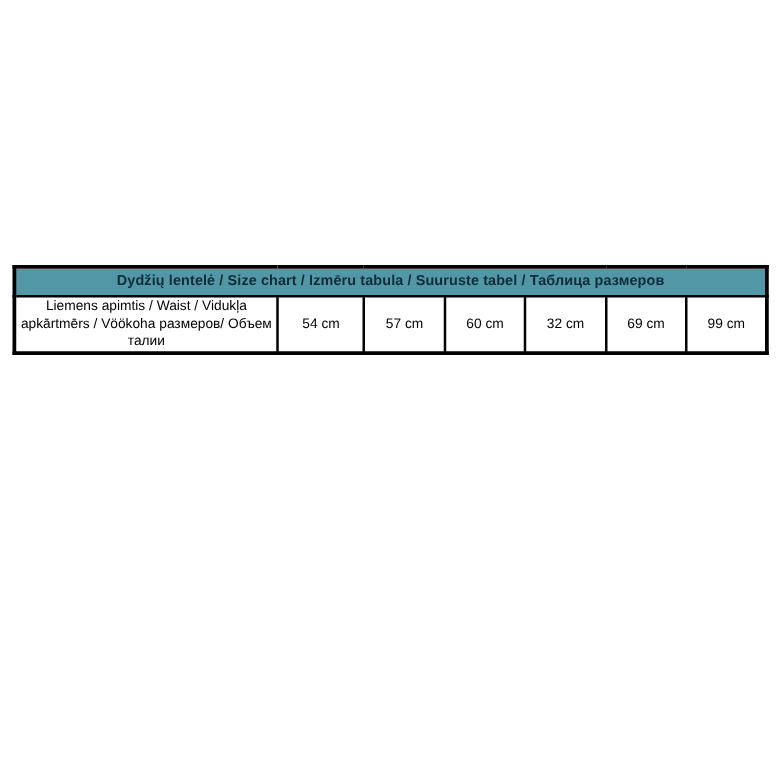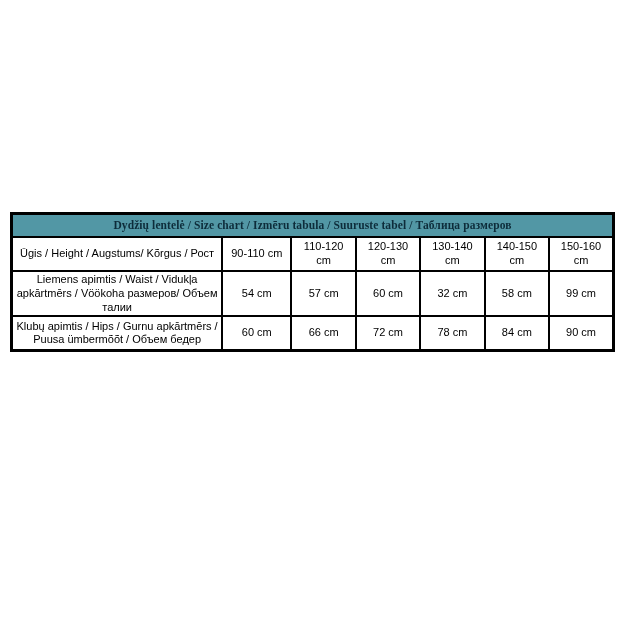--- a/index.html
+++ b/index.html
@@ -39,21 +39,20 @@
     line-height: 1.25;
     overflow: hidden;
   }
   tr.title-row th.title-cell {
     background: #5297a5;
     color: #0d2c3a;
     font-weight: bold;
     font-size: 11.5px;
     height: 19px;
     letter-spacing: 0.1px;
-    font-family: Liberation Serif, serif;
   }
   tr.sizes-row th { height: 30px; }
   tbody tr td { height: 30px; }
   col.label-col { width: 35%; }
   col.xs-col { width: 11.5%; }
   col.size-col { width: 10.7%; }
 </style>
 </head>
 <body>
 
@@ -68,41 +67,23 @@
       <col class="size-col">
       <col class="size-col">
     </colgroup>
     <thead>
       <tr class="title-row">
         <th colspan="7" class="title-cell">Dydžių lentelė / Size chart / Izmēru tabula / Suuruste tabel / Таблица размеров</th>
       </tr>
     </thead>
     <tbody>
       <tr>
-        <td class="label-cell">Ūgis / Height / Augstums/ Kõrgus / Рост</td>
-        <td>90-110 cm</td>
-        <td>110-120 cm</td>
-        <td>120-130 cm</td>
-        <td>130-140 cm</td>
-        <td>140-150 cm</td>
-        <td>150-160 cm</td>
-      </tr>
-      <tr>
         <td class="label-cell">Liemens apimtis / Waist / Vidukļa apkārtmērs / Vöökoha размеров/ Объем талии</td>
         <td>54 cm</td>
         <td>57 cm</td>
         <td>60 cm</td>
         <td>32 cm</td>
-        <td>58 cm</td>
+        <td>69 cm</td>
         <td>99 cm</td>
-      </tr>
-      <tr>
-        <td class="label-cell">Klubų apimtis / Hips / Gurnu apkārtmērs / Puusa ümbermõõt / Объем бедер</td>
-        <td>60 cm</td>
-        <td>66 cm</td>
-        <td>72 cm</td>
-        <td>78 cm</td>
-        <td>84 cm</td>
-        <td>90 cm</td>
       </tr>
     </tbody>
   </table>
 </div>
 
 </body></html>

